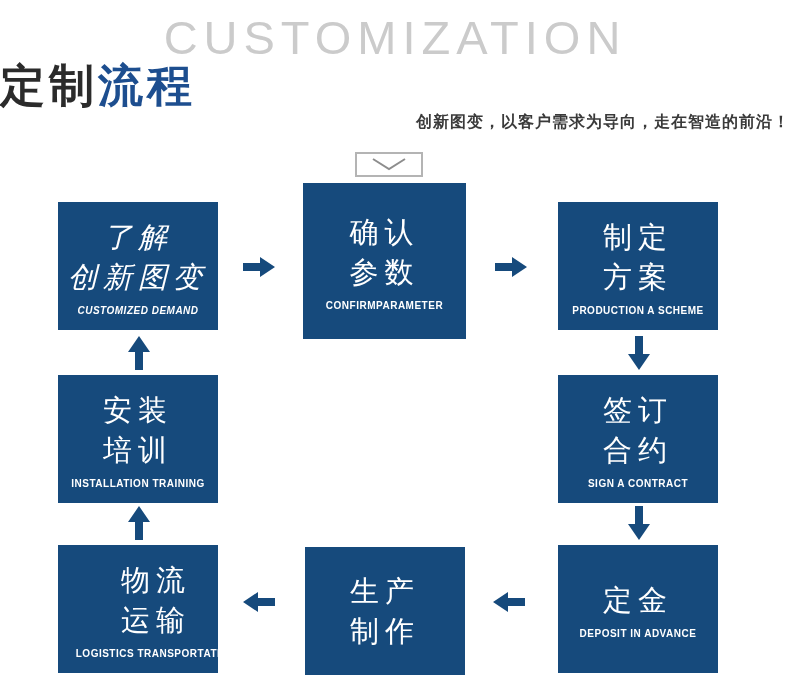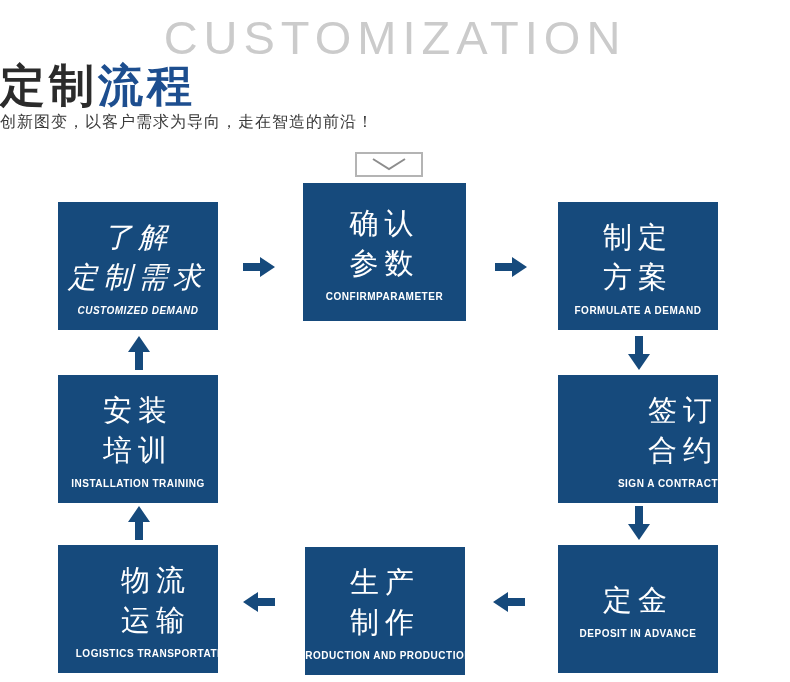--- a/index.html
+++ b/index.html
@@ -22,22 +22,22 @@
   }
   .title{
     position:absolute;top:56px;left:0;width:100%;
     font-size:45px;font-weight:bold;
     letter-spacing:4px;
     color:var(--title-dark,#2b2b2b);
   }
   .title .blue{color:var(--title-blue,#1d4e8f);}
   .subtitle{
     position:absolute;top:112px;left:0;width:100%;
-    text-align:left;
-    font-size:16px;font-weight:normal;
+    text-align:right;
+    font-size:16px;font-weight:bold;
     letter-spacing:1px;
     color:var(--subtitle,#3a3a3a);
   }
   
   .chevron-box{
     position:absolute;left:355px;top:152px;
     width:64px;height:21px;
     border:2px solid #b4b4b4;
     background:#fff;
     display:flex;align-items:center;justify-content:center;
@@ -60,24 +60,24 @@
     white-space:nowrap;
   }
   .en{
     margin-top:8px;
     font-size:10px;font-weight:bold;
     letter-spacing:0.5px;
     white-space:nowrap;
   }
   
   .r1c1{left:58px;top:202px;font-style:italic;}
-  .r1c2{left:303px;top:183px;width:163px;height:138px;}
+  .r1c2{left:303px;top:183px;width:163px;height:156px;}
   .r1c3{left:558px;top:202px;justify-content:center;}
   .r2c1{left:58px;top:375px;align-items:center;}
-  .r2c3{left:558px;top:375px;align-items:flex-end;}
+  .r2c3{left:558px;top:375px;}
   .r3c1{left:58px;top:545px;padding-left:36px;}
   .r3c2{left:305px;top:547px;}
   .r3c3{left:558px;top:545px;}
   
   .arrow{position:absolute;}
   .arrow path{fill:var(--arrow,#164a7c);}
   .a-r1a{left:243px;top:257px;}
   .a-r1b{left:495px;top:257px;}
   .a-down1{left:628px;top:336px;}
   .a-down2{left:628px;top:506px;}
@@ -98,39 +98,39 @@
 
   <div class="chevron-box">
     <svg width="34" height="13" viewBox="0 0 34 13">
         <polyline points="1,1 17,11 33,1" fill="none" stroke="#8d8d8d" stroke-width="2"></polyline>
       </svg>
   </div>
 
   <div class="step r1c1">
     <div class="zh">
       <span class="zh-line">了解</span>
-      <span class="zh-line">定制需求</span>
+      <span class="zh-line">创新图变</span>
     </div>
     <div class="en">CUSTOMIZED DEMAND</div>
   </div>
 
   <div class="step r1c2">
     <div class="zh">
       <span class="zh-line">确认</span>
       <span class="zh-line">参数</span>
     </div>
     <div class="en">CONFIRMPARAMETER</div>
   </div>
 
   <div class="step r1c3">
     <div class="zh">
       <span class="zh-line">制定</span>
       <span class="zh-line">方案</span>
     </div>
-    <div class="en">FORMULATE A DEMAND</div>
+    <div class="en">PRODUCTION A SCHEME</div>
   </div>
 
   <div class="step r2c1">
     <div class="zh">
       <span class="zh-line">安装</span>
       <span class="zh-line">培训</span>
     </div>
     <div class="en">INSTALLATION TRAINING</div>
   </div>
 
@@ -148,21 +148,20 @@
       <span class="zh-line">运输</span>
     </div>
     <div class="en">LOGISTICS TRANSPORTATION</div>
   </div>
 
   <div class="step r3c2">
     <div class="zh">
       <span class="zh-line">生产</span>
       <span class="zh-line">制作</span>
     </div>
-    <div class="en">PRODUCTION AND PRODUCTION</div>
   </div>
 
   <div class="step r3c3">
     <div class="zh">
       <span class="zh-line">定金</span>
     </div>
     <div class="en">DEPOSIT IN ADVANCE</div>
   </div>
 
   <svg class="arrow a-r1a" width="32" height="20" viewBox="0 0 32 20">

